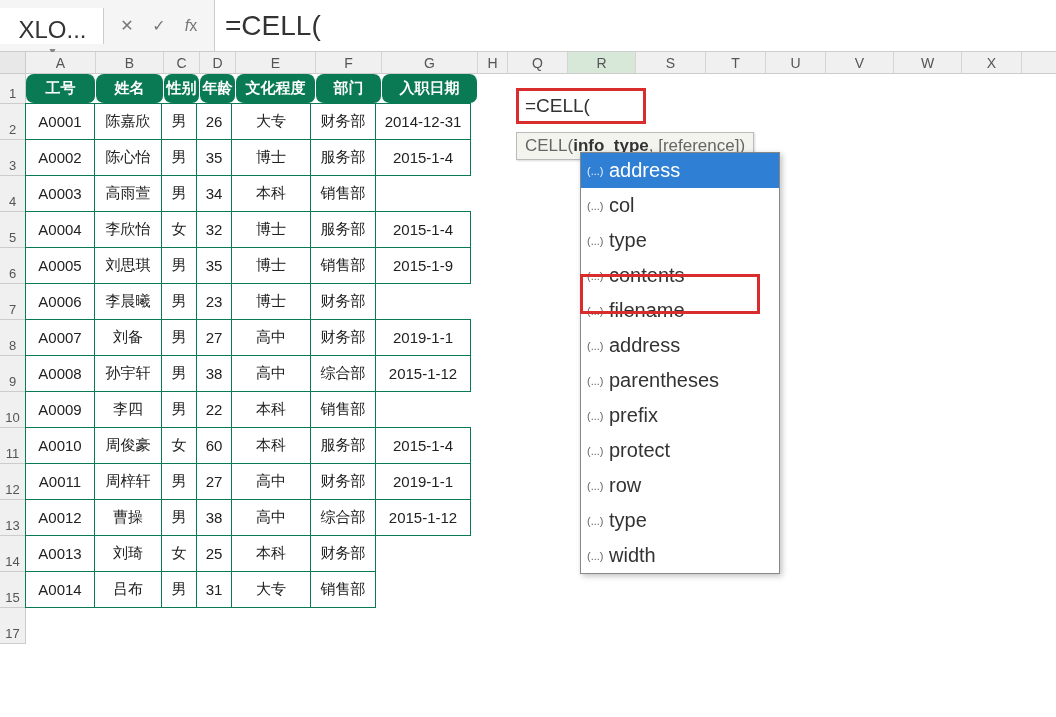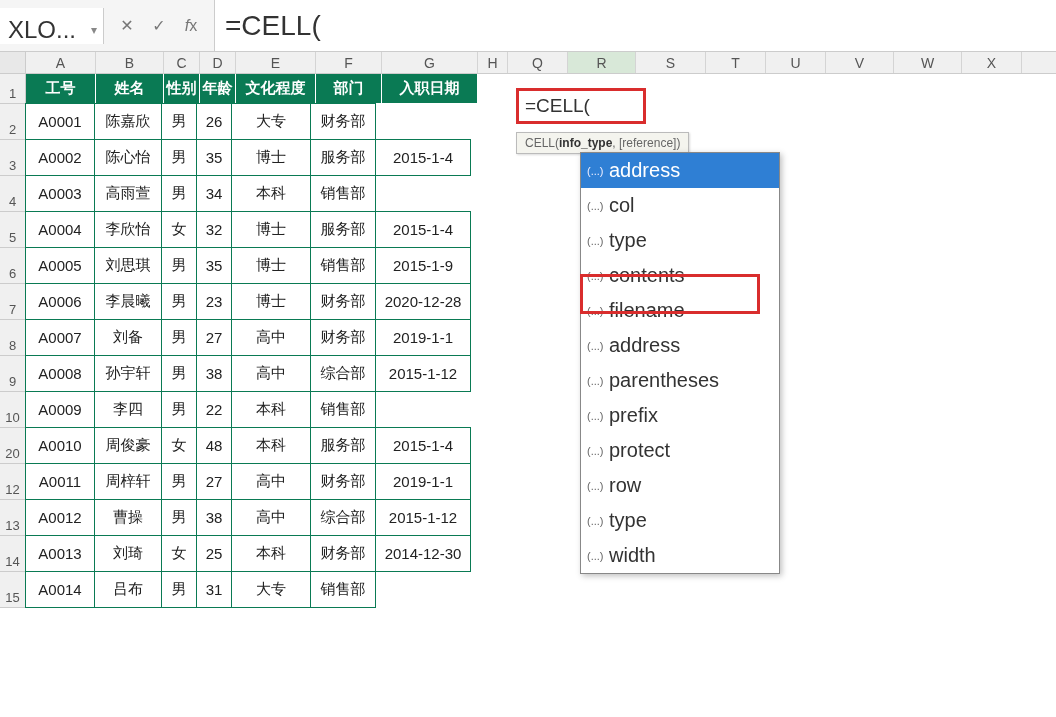--- a/index.html
+++ b/index.html
@@ -25,20 +25,21 @@
   .name-box {
     width: 104px;
     height: 36px;
     border-right: 1px solid #ccc;
     display: flex;
     align-items: center;
     justify-content: space-between;
     padding: 8px 6px 0 8px;
     font-size: 24px;
     background: #fff;
+    flex-direction: column;
   }
   .name-box .dropdown-icon {
     font-size: 12px;
     color: #888;
   }
   .formula-controls {
     display: flex;
     align-items: center;
     gap: 14px;
     padding: 0 14px;
@@ -116,20 +117,21 @@
     font-size: 15px;
     color: #222;
   }
   
   .tbl-head {
     background: #0a7a54;
     color: #fff;
     font-weight: bold;
     border-right: 1px solid #fff;
     border-bottom: 1px solid #fff;
+    border-radius: 8px;
   }
   .tbl-cell {
     border: 1px solid #0a7a54;
     margin: -1px 0 0 -1px;
     background: #fff;
   }
   
   .editing-cell-wrap {
     position: absolute;
     left: 516px;
@@ -144,21 +146,21 @@
     padding: 4px 6px;
     color: #333;
   }
   
   .arg-tooltip {
     position: absolute;
     left: 516px;
     top: 80px;
     background: #f4f4ee;
     border: 1px solid #bbb;
-    font-size: 12px;
+    font-size: 17px;
     padding: 3px 8px;
     color: #666;
     box-shadow: 1px 1px 2px rgba(0,0,0,0.15);
   }
   .arg-tooltip .bold { font-weight: bold; color:#333; }
   
   .ac-dropdown {
     position: absolute;
     left: 580px;
     top: 100px;
@@ -246,20 +248,21 @@
         <div class="cell tbl-head cG">入职日期</div>
       </div>
       <div class="row">
         <div class="row-h">2</div>
         <div class="cell tbl-cell cA">A0001</div>
         <div class="cell tbl-cell cB">陈嘉欣</div>
         <div class="cell tbl-cell cC">男</div>
         <div class="cell tbl-cell cD">26</div>
         <div class="cell tbl-cell cE">大专</div>
         <div class="cell tbl-cell cF">财务部</div>
+        <div class="cell tbl-cell cG">2014-12-31</div>
       </div>
       <div class="row">
         <div class="row-h">3</div>
         <div class="cell tbl-cell cA">A0002</div>
         <div class="cell tbl-cell cB">陈心怡</div>
         <div class="cell tbl-cell cC">男</div>
         <div class="cell tbl-cell cD">35</div>
         <div class="cell tbl-cell cE">博士</div>
         <div class="cell tbl-cell cF">服务部</div>
         <div class="cell tbl-cell cG">2015-1-4</div>
@@ -294,21 +297,20 @@
         <div class="cell tbl-cell cG">2015-1-9</div>
       </div>
       <div class="row">
         <div class="row-h">7</div>
         <div class="cell tbl-cell cA">A0006</div>
         <div class="cell tbl-cell cB">李晨曦</div>
         <div class="cell tbl-cell cC">男</div>
         <div class="cell tbl-cell cD">23</div>
         <div class="cell tbl-cell cE">博士</div>
         <div class="cell tbl-cell cF">财务部</div>
-        <div class="cell tbl-cell cG">2020-12-28</div>
       </div>
       <div class="row">
         <div class="row-h">8</div>
         <div class="cell tbl-cell cA">A0007</div>
         <div class="cell tbl-cell cB">刘备</div>
         <div class="cell tbl-cell cC">男</div>
         <div class="cell tbl-cell cD">27</div>
         <div class="cell tbl-cell cE">高中</div>
         <div class="cell tbl-cell cF">财务部</div>
         <div class="cell tbl-cell cG">2019-1-1</div>
@@ -326,25 +328,25 @@
       <div class="row">
         <div class="row-h">10</div>
         <div class="cell tbl-cell cA">A0009</div>
         <div class="cell tbl-cell cB">李四</div>
         <div class="cell tbl-cell cC">男</div>
         <div class="cell tbl-cell cD">22</div>
         <div class="cell tbl-cell cE">本科</div>
         <div class="cell tbl-cell cF">销售部</div>
       </div>
       <div class="row">
-        <div class="row-h">20</div>
+        <div class="row-h">11</div>
         <div class="cell tbl-cell cA">A0010</div>
         <div class="cell tbl-cell cB">周俊豪</div>
         <div class="cell tbl-cell cC">女</div>
-        <div class="cell tbl-cell cD">48</div>
+        <div class="cell tbl-cell cD">60</div>
         <div class="cell tbl-cell cE">本科</div>
         <div class="cell tbl-cell cF">服务部</div>
         <div class="cell tbl-cell cG">2015-1-4</div>
       </div>
       <div class="row">
         <div class="row-h">12</div>
         <div class="cell tbl-cell cA">A0011</div>
         <div class="cell tbl-cell cB">周梓轩</div>
         <div class="cell tbl-cell cC">男</div>
         <div class="cell tbl-cell cD">27</div>
@@ -363,30 +365,39 @@
         <div class="cell tbl-cell cG">2015-1-12</div>
       </div>
       <div class="row">
         <div class="row-h">14</div>
         <div class="cell tbl-cell cA">A0013</div>
         <div class="cell tbl-cell cB">刘琦</div>
         <div class="cell tbl-cell cC">女</div>
         <div class="cell tbl-cell cD">25</div>
         <div class="cell tbl-cell cE">本科</div>
         <div class="cell tbl-cell cF">财务部</div>
-        <div class="cell tbl-cell cG">2014-12-30</div>
       </div>
       <div class="row">
         <div class="row-h">15</div>
         <div class="cell tbl-cell cA">A0014</div>
         <div class="cell tbl-cell cB">吕布</div>
         <div class="cell tbl-cell cC">男</div>
         <div class="cell tbl-cell cD">31</div>
         <div class="cell tbl-cell cE">大专</div>
         <div class="cell tbl-cell cF">销售部</div>
+      </div>
+      <div class="row">
+        <div class="row-h">17</div>
+        <div class="cell cA"></div>
+        <div class="cell cB"></div>
+        <div class="cell cC"></div>
+        <div class="cell cD"></div>
+        <div class="cell cE"></div>
+        <div class="cell cF"></div>
+        <div class="cell cG"></div>
       </div>
     </div>
 
   <div class="editing-cell-wrap">
     <div class="editing-cell">
       <span>=CELL(</span>
     </div>
   </div>
 
   <div class="arg-tooltip">

